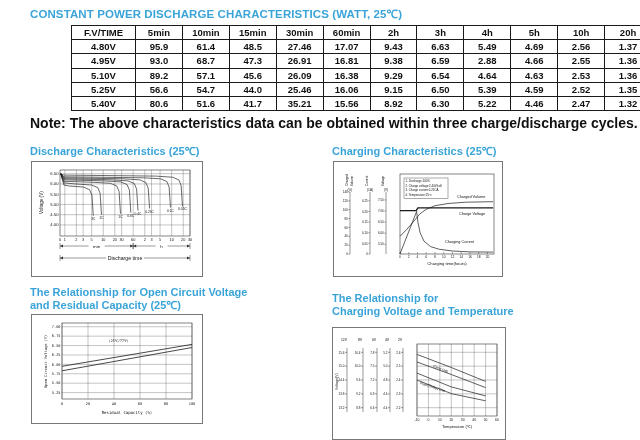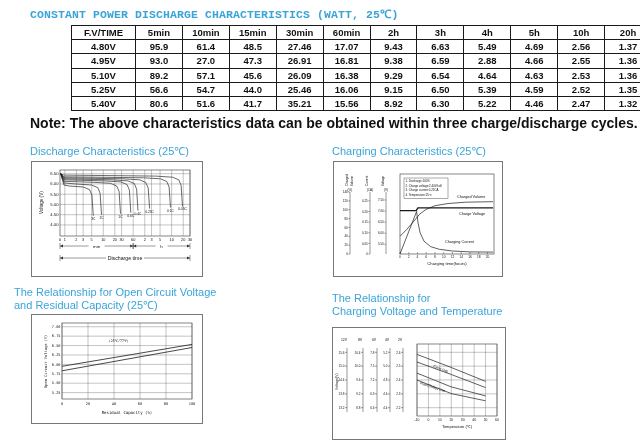--- a/index.html
+++ b/index.html
@@ -1,24 +1,24 @@
 <!DOCTYPE html>
 <html style="--accent: #3aa4d9;"><head>
 <meta charset="utf-8">
 <style>
   html,body{margin:0;padding:0;background:#ffffff;}
   body{width:640px;height:440px;font-family:"Liberation Sans",sans-serif;color:#111;}
   .page{position:relative;width:640px;height:440px;overflow:hidden;background:#fff;}
-  .title{position:absolute;left:30px;top:6px;font-size:11.5px;font-weight:700;color:var(--accent,#3aa4d9);letter-spacing:.1px;margin:0;font-family:Liberation Mono, monospace;}
+  .title{position:absolute;left:30px;top:6px;font-size:11.5px;font-weight:700;color:var(--accent,#3aa4d9);letter-spacing:.1px;margin:0;}
   table.dt{position:absolute;left:31px;top:25px;width:581px;border-collapse:collapse;table-layout:fixed;margin-left:40px;}
   table.dt th,table.dt td{border:1px solid #1a1a1a;font-size:9.5px;font-weight:700;text-align:center;padding:0;height:13.2px;line-height:13px;font-family:"Liberation Sans",sans-serif;}
   .note{position:absolute;left:30px;top:115px;font-size:14px;font-weight:600;}
-  .sec-h{position:absolute;margin:0;font-size:11px;font-weight:400;color:var(--accent,#3aa4d9);white-space:pre-line;line-height:13px;}
+  .sec-h{position:absolute;margin:0;font-size:11px;font-weight:700;color:var(--accent,#3aa4d9);white-space:pre-line;line-height:13px;}
   #h1{left:30px;top:145px;}  #h2{left:332px;top:145px;}
-  #h3{left:14px;top:286px;}  #h4{left:332px;top:292px;}
+  #h3{left:30px;top:286px;}  #h4{left:332px;top:292px;}
   .chart-box{position:absolute;background:#fff;border:1px solid #777;}
   #b1{left:31px;top:161px;width:170px;height:114px;}
   #b2{left:333px;top:161px;width:168px;height:114px;}
   #b3{left:31px;top:314px;width:170px;height:108px;}
   #b4{left:332px;top:327px;width:172px;height:111px;}
   svg{display:block;}
   svg text{font-family:"Liberation Sans",sans-serif;fill:#111;}
   svg text.mono{font-family:"DejaVu Sans Mono",monospace;}
 </style>
 </head>
@@ -58,21 +58,21 @@
           <td>9.43</td>
           <td>6.63</td>
           <td>5.49</td>
           <td>4.69</td>
           <td>2.56</td>
           <td>1.37</td>
         </tr>
         <tr>
           <th>4.95V</th>
           <td>93.0</td>
-          <td>27.0</td>
+          <td>68.7</td>
           <td>47.3</td>
           <td>26.91</td>
           <td>16.81</td>
           <td>9.38</td>
           <td>6.59</td>
           <td>2.88</td>
           <td>4.66</td>
           <td>2.55</td>
           <td>1.36</td>
         </tr>

